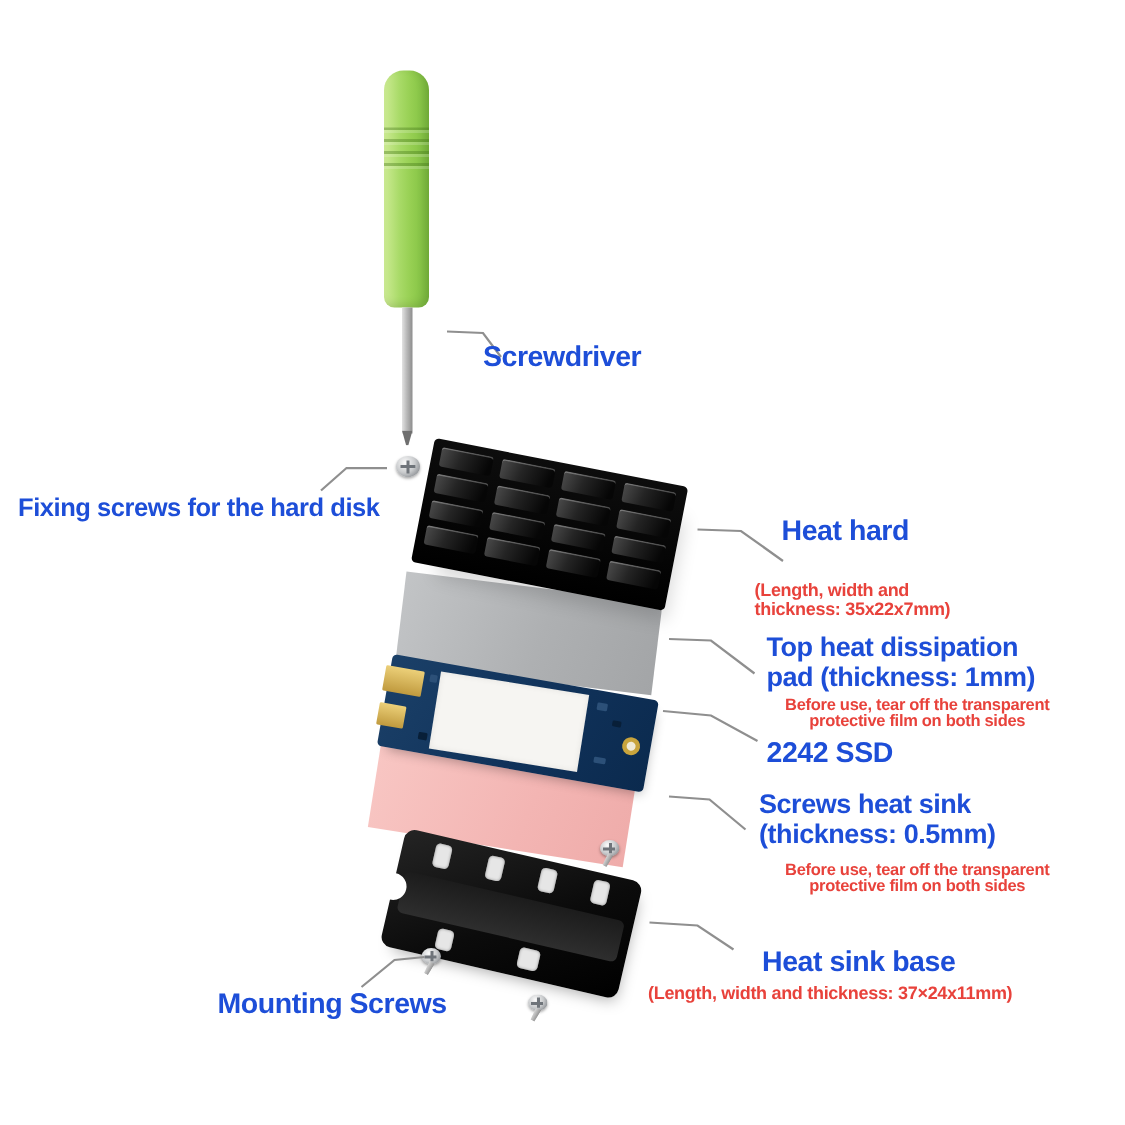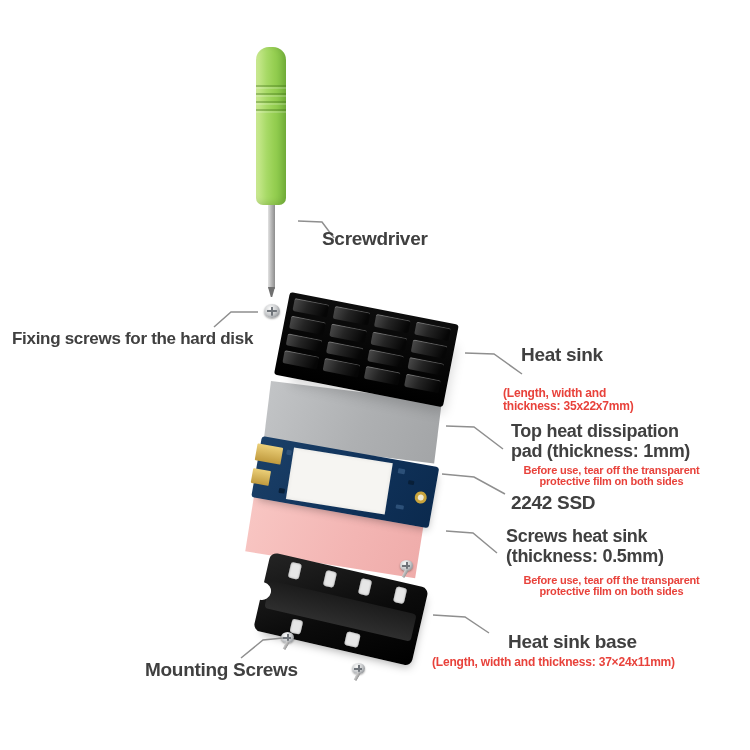--- a/index.html
+++ b/index.html
@@ -5,21 +5,21 @@
   html,body{margin:0;padding:0;background:#fff;}
   .canvas{position:relative;width:750px;height:750px;background:#ffffff;overflow:hidden;
           font-family:"Liberation Sans",sans-serif;}
   .canvas *{box-sizing:border-box;}
 
   
   .leaders{position:absolute;left:0;top:0;width:750px;height:750px;z-index:20;pointer-events:none;}
   .leaders polyline{fill:none;stroke:#8f8f8f;stroke-width:1.5;}
 
   
-  .lbl{position:absolute;z-index:21;font-weight:700;color:#404040;letter-spacing:-0.3px;
+  .lbl{position:absolute;z-index:21;font-weight:700;color:#1d4ed8;letter-spacing:-0.3px;
        white-space:nowrap;font-size:18px;line-height:20px;}
   .red{position:absolute;z-index:21;font-weight:700;color:#e8423b;font-size:12px;line-height:13px;
        white-space:nowrap;letter-spacing:-0.2px;}
   #lbl-screwdriver{left:322px;top:229px;font-size:19px;}
   #lbl-fixing{left:12px;top:329px;font-size:17px;text-align:right;}
   #lbl-heatsink{left:521px;top:345px;font-size:19px;}
   #dims-heatsink{left:503px;top:387px;}
   #lbl-toppad{left:511px;top:421px;}
   #note-top{left:504px;top:465px;width:215px;text-align:center;font-size:11px;line-height:11px;}
   #lbl-ssd{left:511px;top:493px;font-size:19px;}
@@ -175,21 +175,21 @@
     <div class="base-notch"></div>
   </div>
 
   <span class="screw screw-sm" style="left:400px;top:560px;"></span>
   <span class="screw screw-sm" style="left:281px;top:632px;"></span>
   <span class="screw screw-sm" style="left:352px;top:663px;"></span>
 
   <div class="lbl" id="lbl-screwdriver">Screwdriver</div>
   <div class="lbl" id="lbl-fixing">Fixing screws for the hard disk</div>
 
-  <div class="lbl" id="lbl-heatsink">Heat sink</div>
+  <div class="lbl" id="lbl-heatsink">Heat hard</div>
   <div class="red" id="dims-heatsink">
     <div>(Length, width and</div>
     <div>thickness: 35x22x7mm)</div>
   </div>
 
   <div class="lbl" id="lbl-toppad">
     <div>Top heat dissipation</div>
     <div>pad (thickness: 1mm)</div>
   </div>
   <div class="red" id="note-top">

